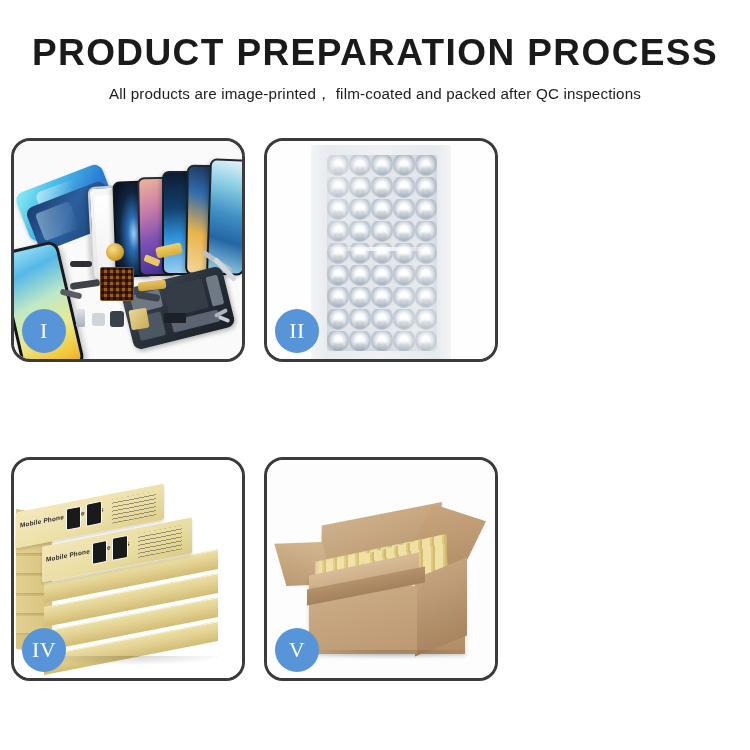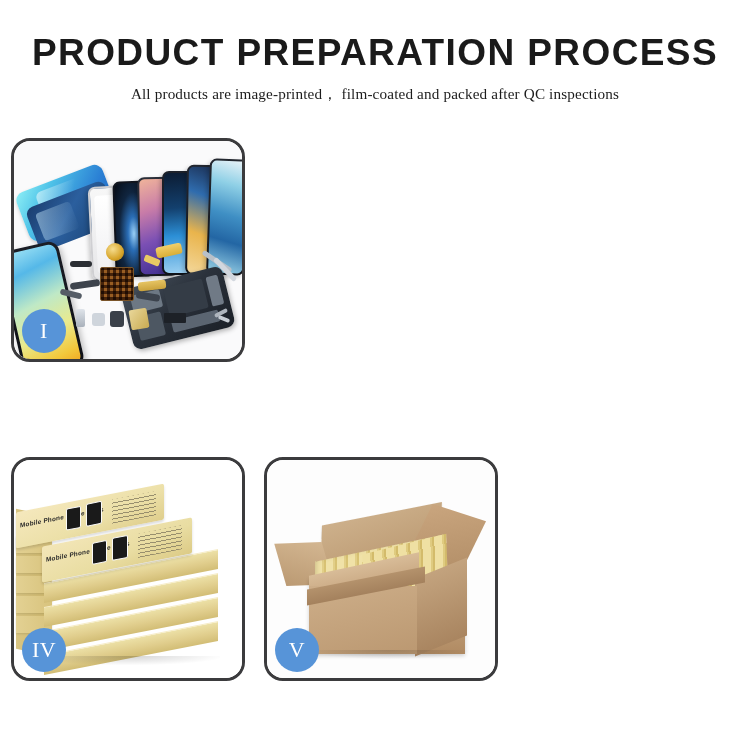--- a/index.html
+++ b/index.html
@@ -25,21 +25,21 @@
     white-space:nowrap;
     font-family:"Liberation Sans", sans-serif;
   }
   #page-subtitle {
     position:absolute; left:0; top:84px; width:750px;
     text-align:center;
     font-size:15.2px;
     color:#1c1c1c;
     letter-spacing:0.15px;
     white-space:nowrap;
-    font-family:Liberation Serif, serif;
+    font-family:Liberation Sans, sans-serif;
   }
 
   
   #panel-grid { position:absolute; left:0; top:0; width:750px; height:750px; }
 
   .panel {
     position:absolute;
     width:234px; height:224px;
     border:3px solid #3b3b3d;
     border-radius:19px;
@@ -500,20 +500,31 @@
       <div class="part tape"></div>
       <div class="part tool1"></div>
       <div class="part tool2"></div>
       <div class="part tool3"></div>
       <div class="part tool4"></div>
       <div class="part chiplabel"></div>
     </div>
     <div class="badge">I</div>
   </div>
 
+  <div class="panel r1 c2">
+    <div class="panel-inner">
+      <div class="p2-bg"></div>
+      <div class="p2-sheet"></div>
+      <div class="p2-wrap"></div>
+      <div class="p2-wrap2"></div>
+      <div class="p2-seam"></div>
+      <div class="p2-gloss"></div>
+    </div>
+    <div class="badge">II</div>
+  </div>
 
 
   <div class="panel r2 c1">
     <div class="panel-inner">
       <div class="p4-bg"></div>
       <div class="p4-stack">
 
         <div class="p4-side"></div>
 
         <div class="kbox kl a"></div>

